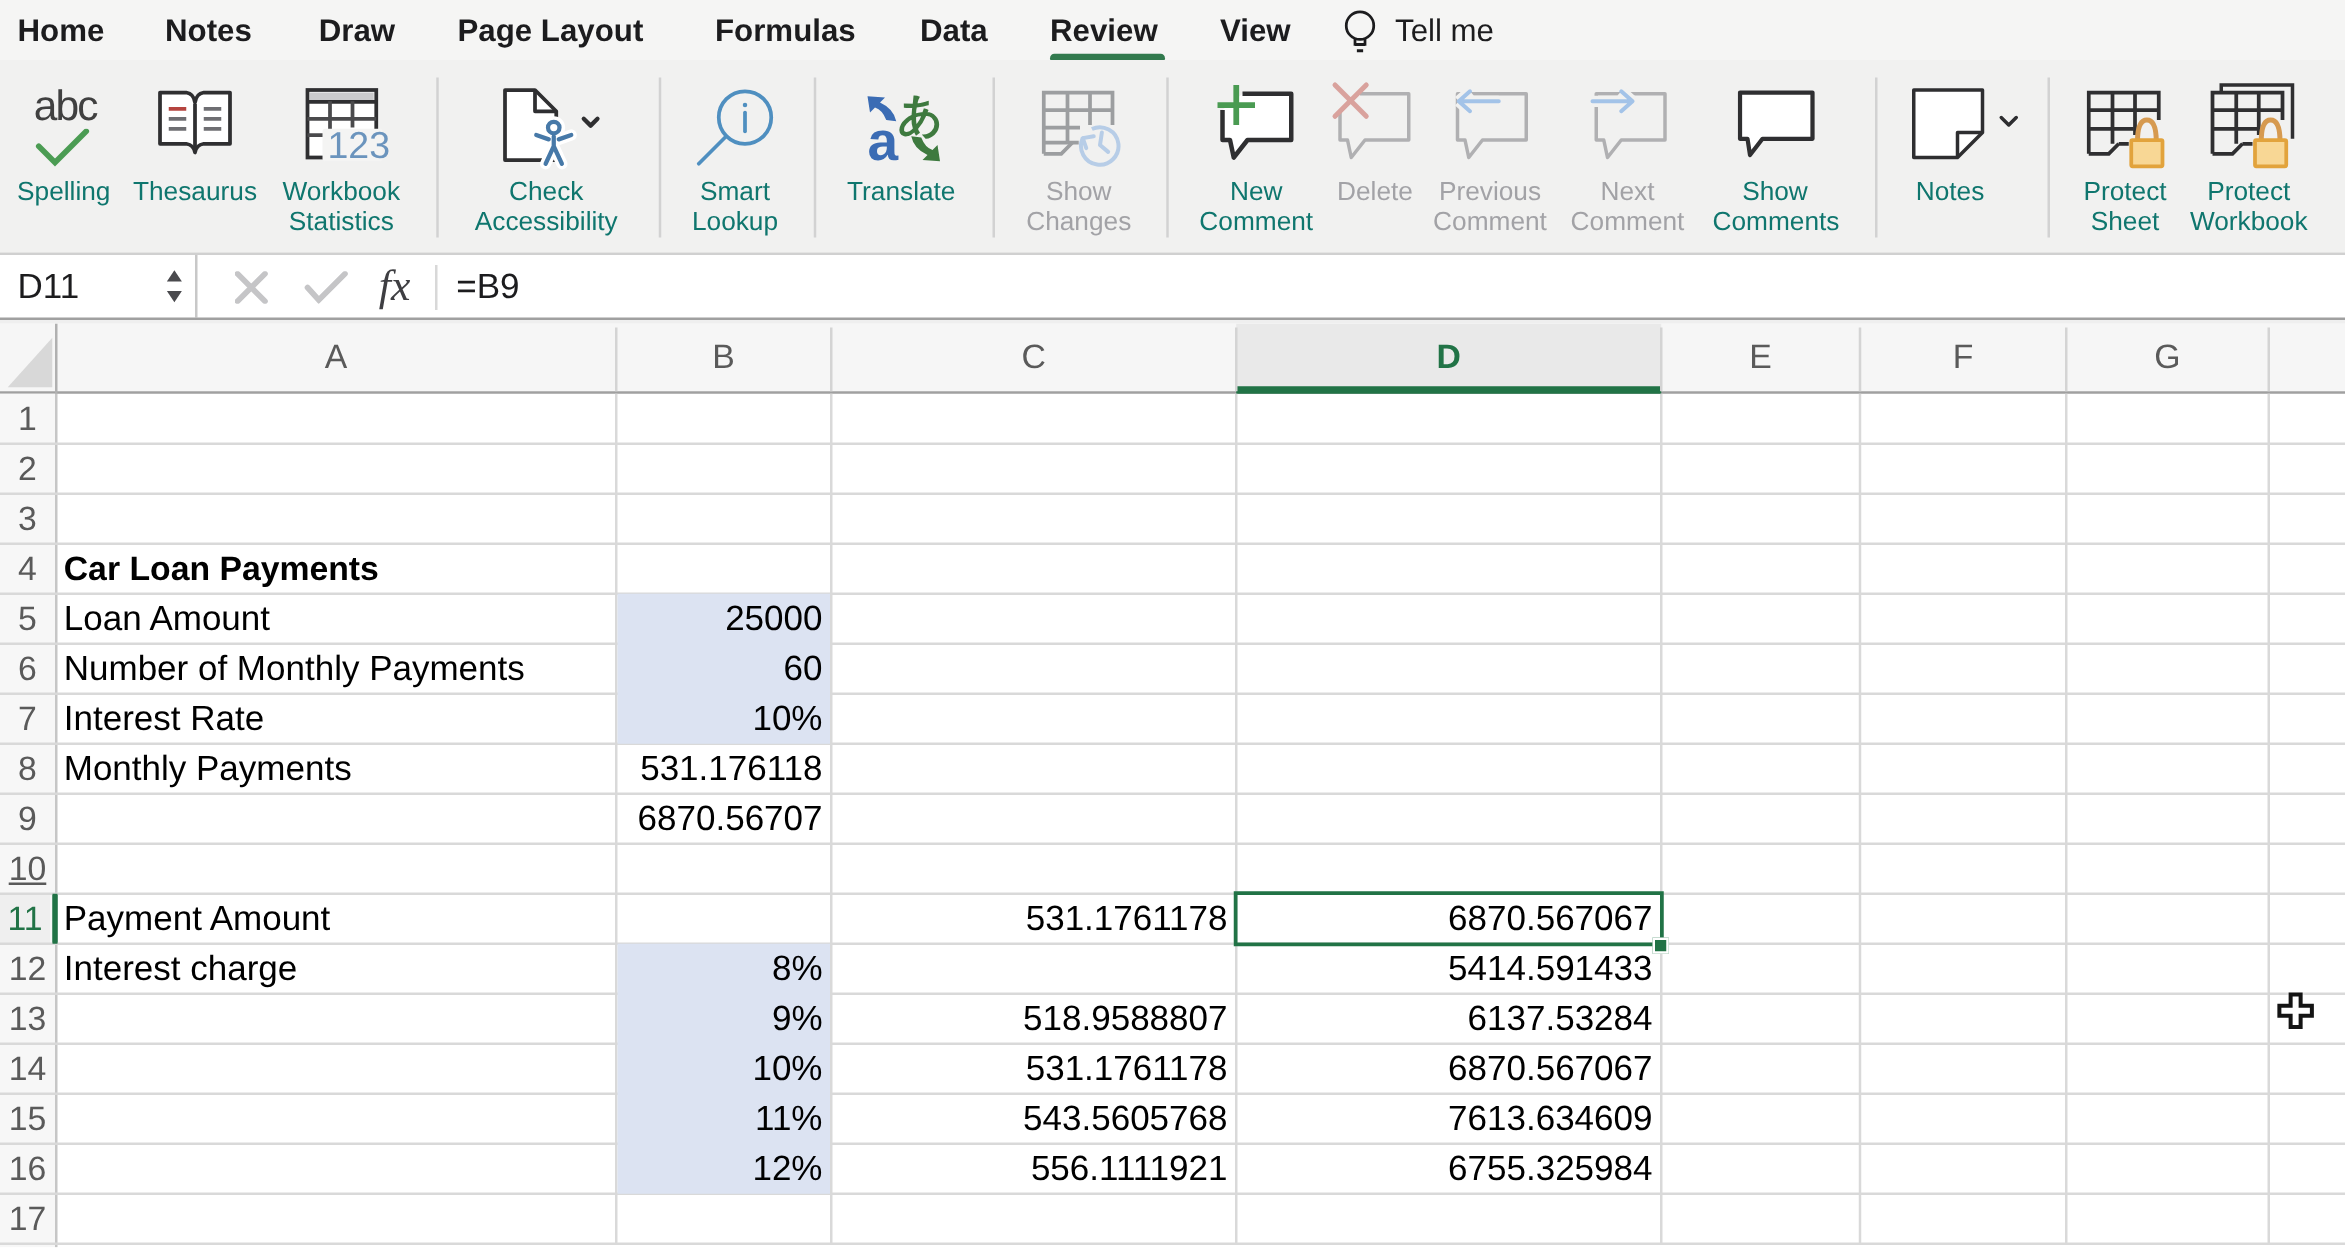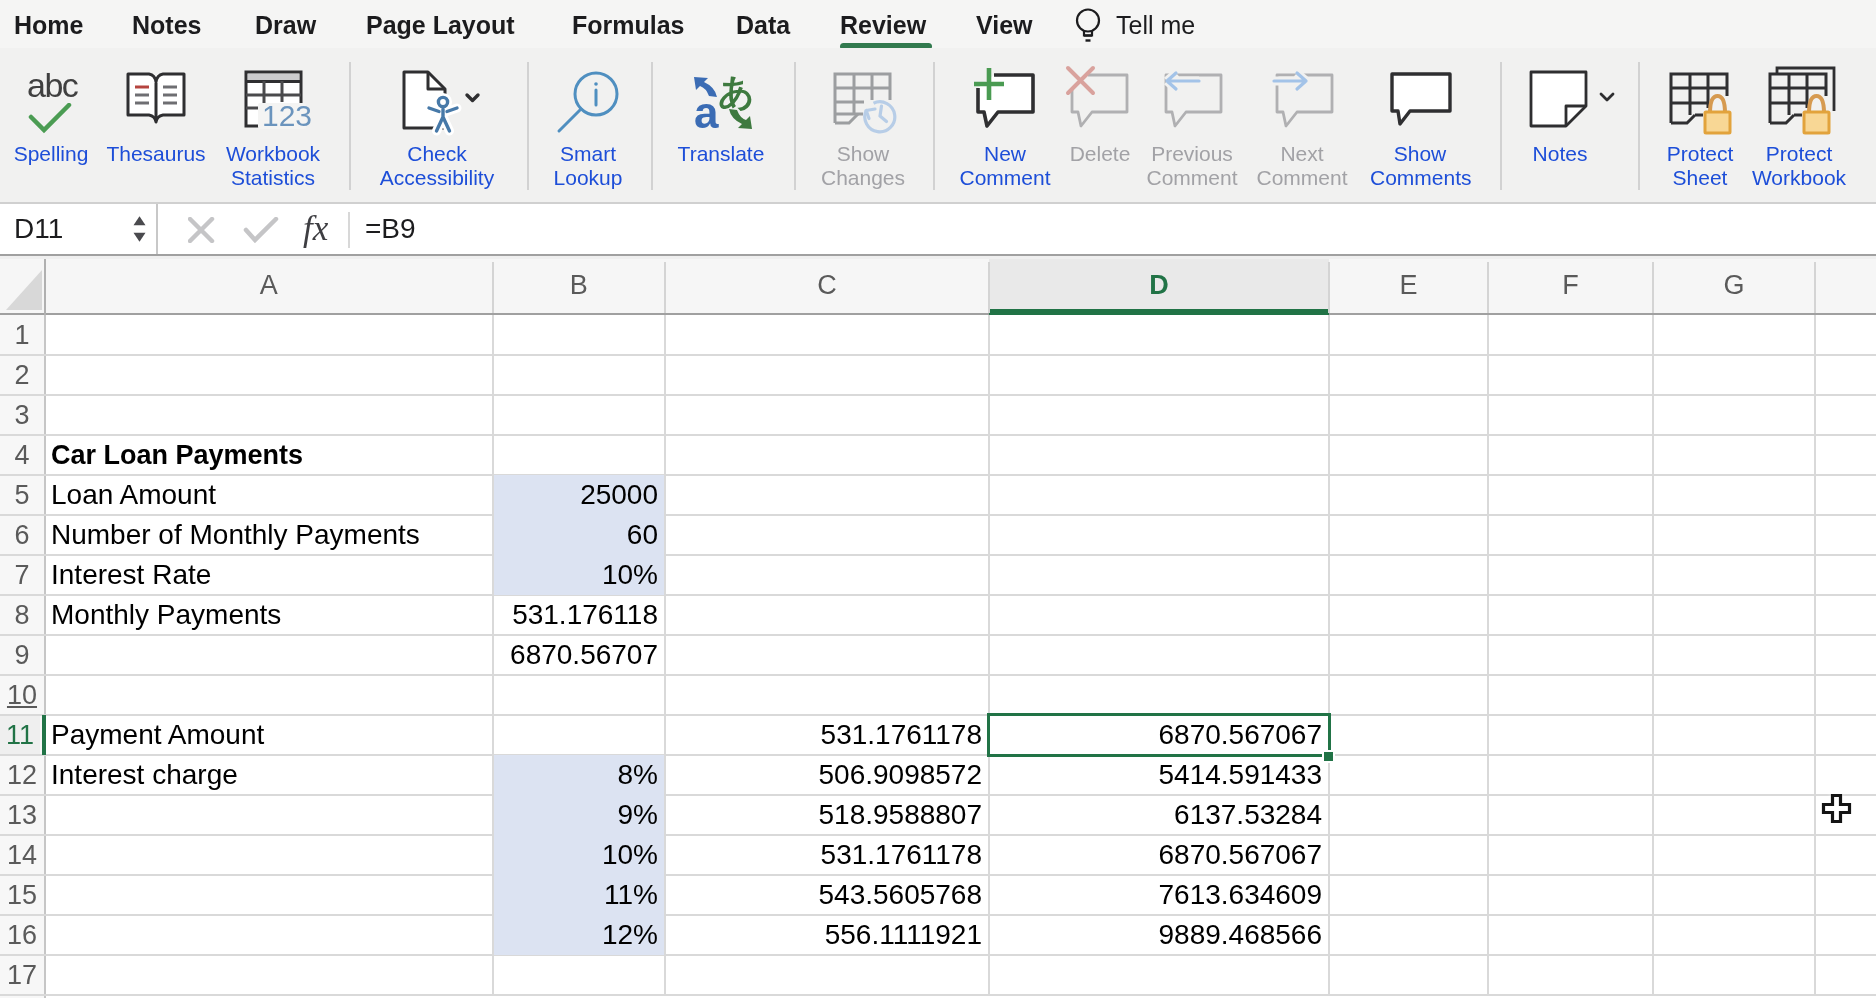--- a/index.html
+++ b/index.html
@@ -1,19 +1,19 @@
 <!DOCTYPE html>
 <html><head><meta charset="utf-8">
 <style>
   html,body{margin:0;padding:0;}
   #app{position:relative;width:1876px;height:998px;background:#fff;overflow:hidden;
        font-family:"Liberation Sans",sans-serif;-webkit-font-smoothing:antialiased;}
   .abs{position:absolute;}
   .tab{position:absolute;top:0;height:48px;line-height:50px;font-size:25px;font-weight:600;color:#1c1c1e;}
-  .lab{position:absolute;font-size:21px;line-height:24px;text-align:center;color:#1d4ed8;white-space:nowrap;}
+  .lab{position:absolute;font-size:21px;line-height:24px;text-align:center;color:#0f766e;white-space:nowrap;}
   .lab.dis{color:#a2a2a6;}
   .cell{position:absolute;font-size:28px;color:#000;line-height:40px;height:40px;white-space:nowrap;}
   .num{text-align:right;}
   .colhead{position:absolute;top:259px;height:54px;line-height:52px;font-size:27px;color:#5a5a5a;text-align:center;}
   .rowhead{position:absolute;left:0;width:44px;height:40px;line-height:40px;font-size:27px;color:#5a5a5a;text-align:center;}
   .vsep{position:absolute;width:2px;background:#d2d2d2;}
 </style></head><body>
 <div id="app">
 
 <div class="abs" style="left:0;top:0;width:1876px;height:48px;background:#f5f5f4;"></div>
@@ -264,31 +264,30 @@
 <div class="cell" style="left:51px;top:555.0px;">Interest Rate</div>
 <div class="cell num" style="left:492.5px;top:555.0px;width:165.5px;">10%</div>
 <div class="cell" style="left:51px;top:595.0px;">Monthly Payments</div>
 <div class="cell num" style="left:492.5px;top:595.0px;width:165.5px;">531.176118</div>
 <div class="cell num" style="left:492.5px;top:635.0px;width:165.5px;">6870.56707</div>
 <div class="cell" style="left:51px;top:715.0px;">Payment Amount</div>
 <div class="cell num" style="left:665px;top:715.0px;width:317px;">531.1761178</div>
 <div class="cell num" style="left:989px;top:715.0px;width:333px;">6870.567067</div>
 <div class="cell" style="left:51px;top:755.0px;">Interest charge</div>
 <div class="cell num" style="left:492.5px;top:755.0px;width:165.5px;">8%</div>
-<div class="cell num" style="left:665px;top:755.0px;width:317px;">506.9098572</div>
 <div class="cell num" style="left:989px;top:755.0px;width:333px;">5414.591433</div>
 <div class="cell num" style="left:492.5px;top:795.0px;width:165.5px;">9%</div>
 <div class="cell num" style="left:665px;top:795.0px;width:317px;">518.9588807</div>
 <div class="cell num" style="left:989px;top:795.0px;width:333px;">6137.53284</div>
 <div class="cell num" style="left:492.5px;top:835.0px;width:165.5px;">10%</div>
 <div class="cell num" style="left:665px;top:835.0px;width:317px;">531.1761178</div>
 <div class="cell num" style="left:989px;top:835.0px;width:333px;">6870.567067</div>
 <div class="cell num" style="left:492.5px;top:875.0px;width:165.5px;">11%</div>
 <div class="cell num" style="left:665px;top:875.0px;width:317px;">543.5605768</div>
 <div class="cell num" style="left:989px;top:875.0px;width:333px;">7613.634609</div>
 <div class="cell num" style="left:492.5px;top:915.0px;width:165.5px;">12%</div>
 <div class="cell num" style="left:665px;top:915.0px;width:317px;">556.1111921</div>
-<div class="cell num" style="left:989px;top:915.0px;width:333px;">9889.468566</div>
+<div class="cell num" style="left:989px;top:915.0px;width:333px;">6755.325984</div>
 <div class="abs" style="left:987px;top:713px;width:338px;height:38px;border:3px solid #217346;"></div>
 <div class="abs" style="left:1322px;top:750px;width:9px;height:9px;background:#217346;border:2px solid #fff;"></div>
 <svg class="abs" style="left:1821px;top:793px" width="31" height="31" viewBox="0 0 31 31">
 <path d="M11.5 2.5 L19.5 2.5 L19.5 11.5 L28.5 11.5 L28.5 19.5 L19.5 19.5 L19.5 28.5 L11.5 28.5 L11.5 19.5 L2.5 19.5 L2.5 11.5 L11.5 11.5 Z" fill="#fff" stroke="#141414" stroke-width="3.2" style="filter:drop-shadow(0 0 2px rgba(255,255,255,0.95));"></path>
 </svg>
 </div>
 </body></html>

